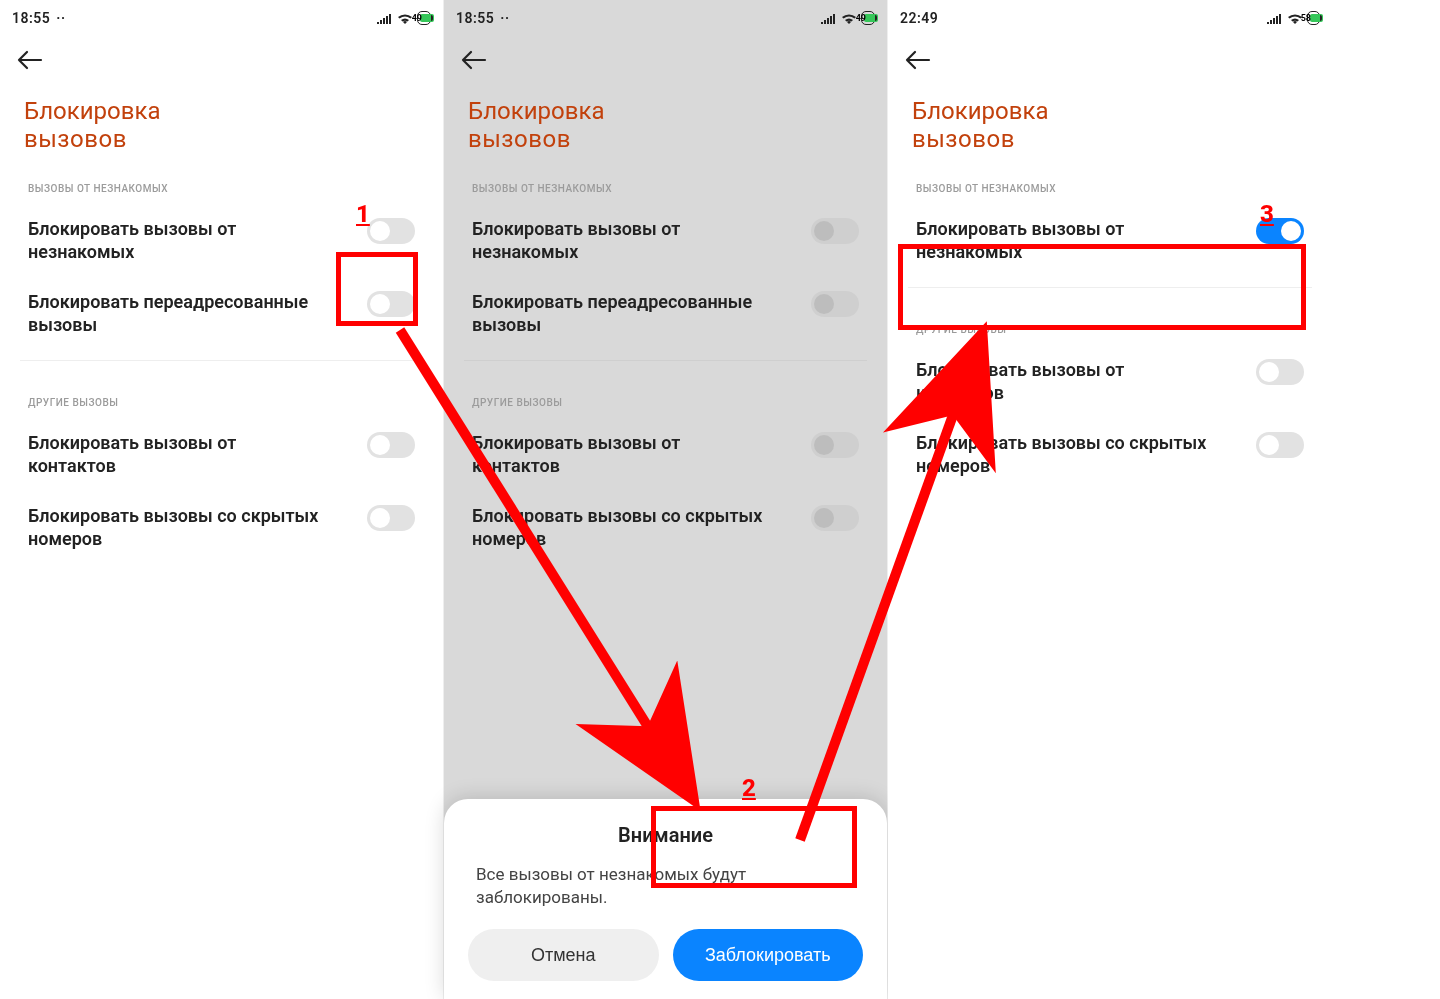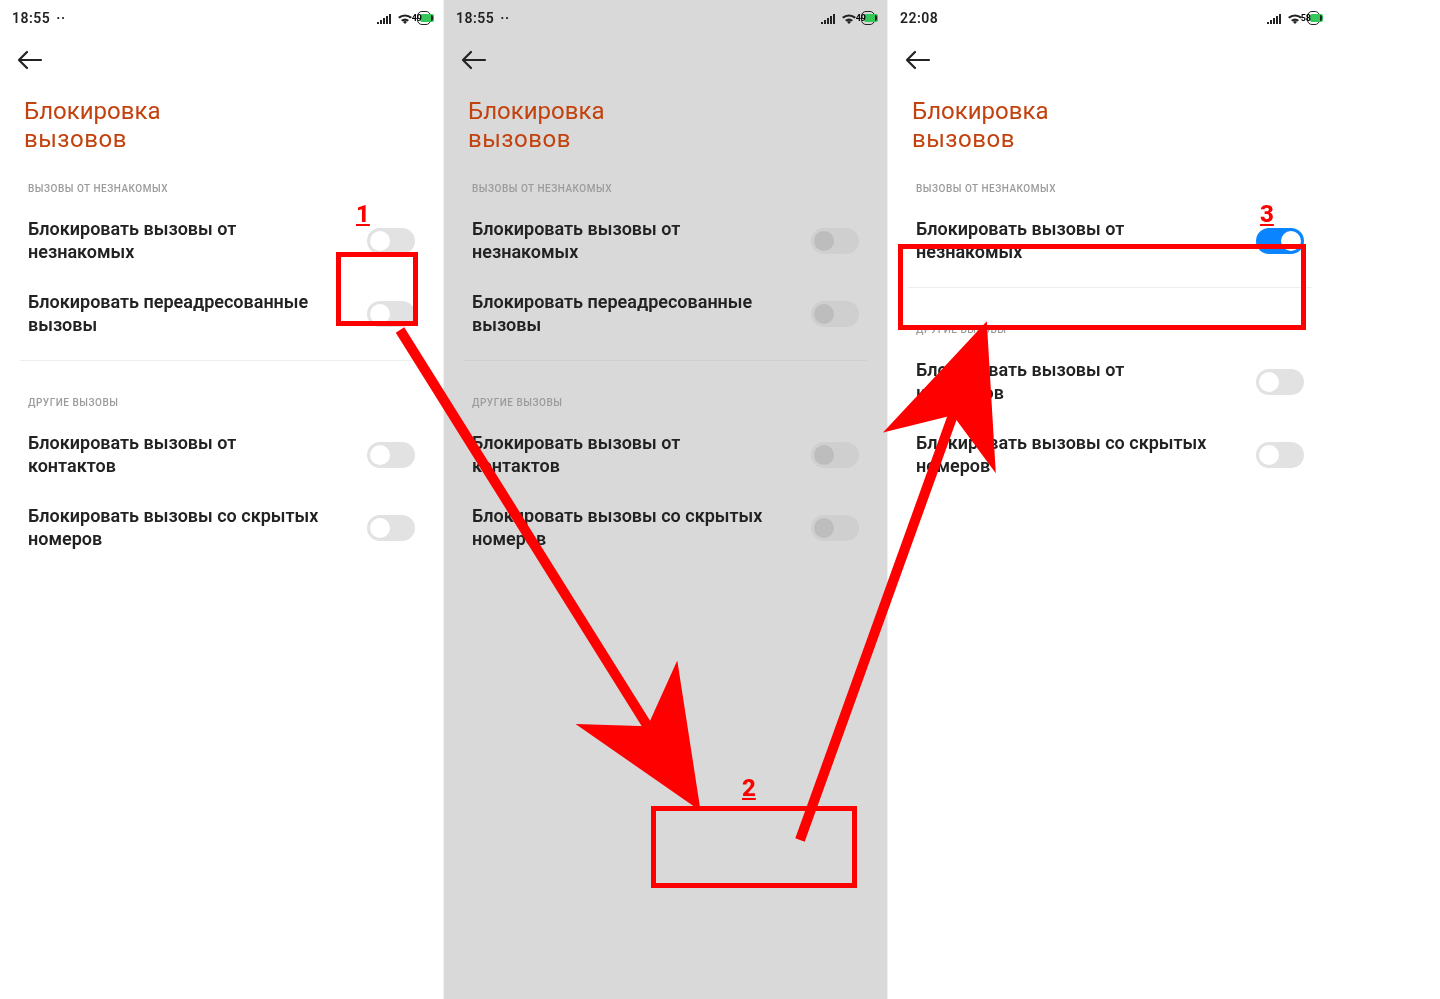--- a/index.html
+++ b/index.html
@@ -53,21 +53,21 @@
     padding: 20px 24px 4px;
     font-size: 24px; font-weight: 400; color:#c2410c; line-height:1.15;
   }
   .title .line2 { letter-spacing:0.5px; }
   .section-label {
     padding: 26px 28px 10px;
     font-size: 10px; letter-spacing:0.5px;
     color:#9b9b9b; font-weight:500;
   }
   .setting-row {
-    display:flex; align-items:center; justify-content:space-between;
+    display:flex; justify-content:space-between;
     padding: 14px 28px;
     gap: 16px;
   }
   .setting-text {
     font-size: 18px; font-weight:600; color:#222; line-height:1.25;
     max-width: 300px;
   }
   .screen.dimmed .setting-text { color:#222; }
   .toggle {
     width: 48px; height: 26px; border-radius: 13px;
@@ -255,26 +255,34 @@
         </div>
     </div>
 
     <div class="setting-row">
       <div class="setting-text">Блокировать вызовы со скрытых номеров</div>
       <div class="toggle">
           <div class="knob"></div>
         </div>
     </div>
 
+    <div class="dialog">
+      <div class="dialog-title">Внимание</div>
+      <div class="dialog-msg">Все вызовы от незнакомых будут заблокированы.</div>
+      <div class="dialog-buttons">
+        <button class="btn btn-cancel">Отмена</button>
+        <button class="btn btn-confirm">Заблокировать</button>
+      </div>
+    </div>
   </div>
 
   <div class="screen">
     <div class="status-bar">
       <span class="time">
-        <span>22:08</span>
+        <span>22:49</span>
       </span>
       <span class="status-icons">
         <span class="signal-icon">
           <svg width="16" height="12" viewBox="0 0 16 12">
               <path fill="#222" d="M0 10h2v2H0zM3 8h2v4H3zM6 6h2v6H6zM9 4h2v8H9zM12 2h2v10h-2z"></path>
             </svg>
         </span>
         <span class="wifi-icon">
           <svg width="16" height="12" viewBox="0 0 16 12">
               <path fill="#222" d="M8 12l2-2a2.8 2.8 0 00-4 0zM4 8l1.5 1.5a4.5 4.5 0 015 0L12 8a6.5 6.5 0 00-8 0zM1 5l1.5 1.5a9 9 0 0111 0L15 5a11 11 0 00-14 0z"></path>

